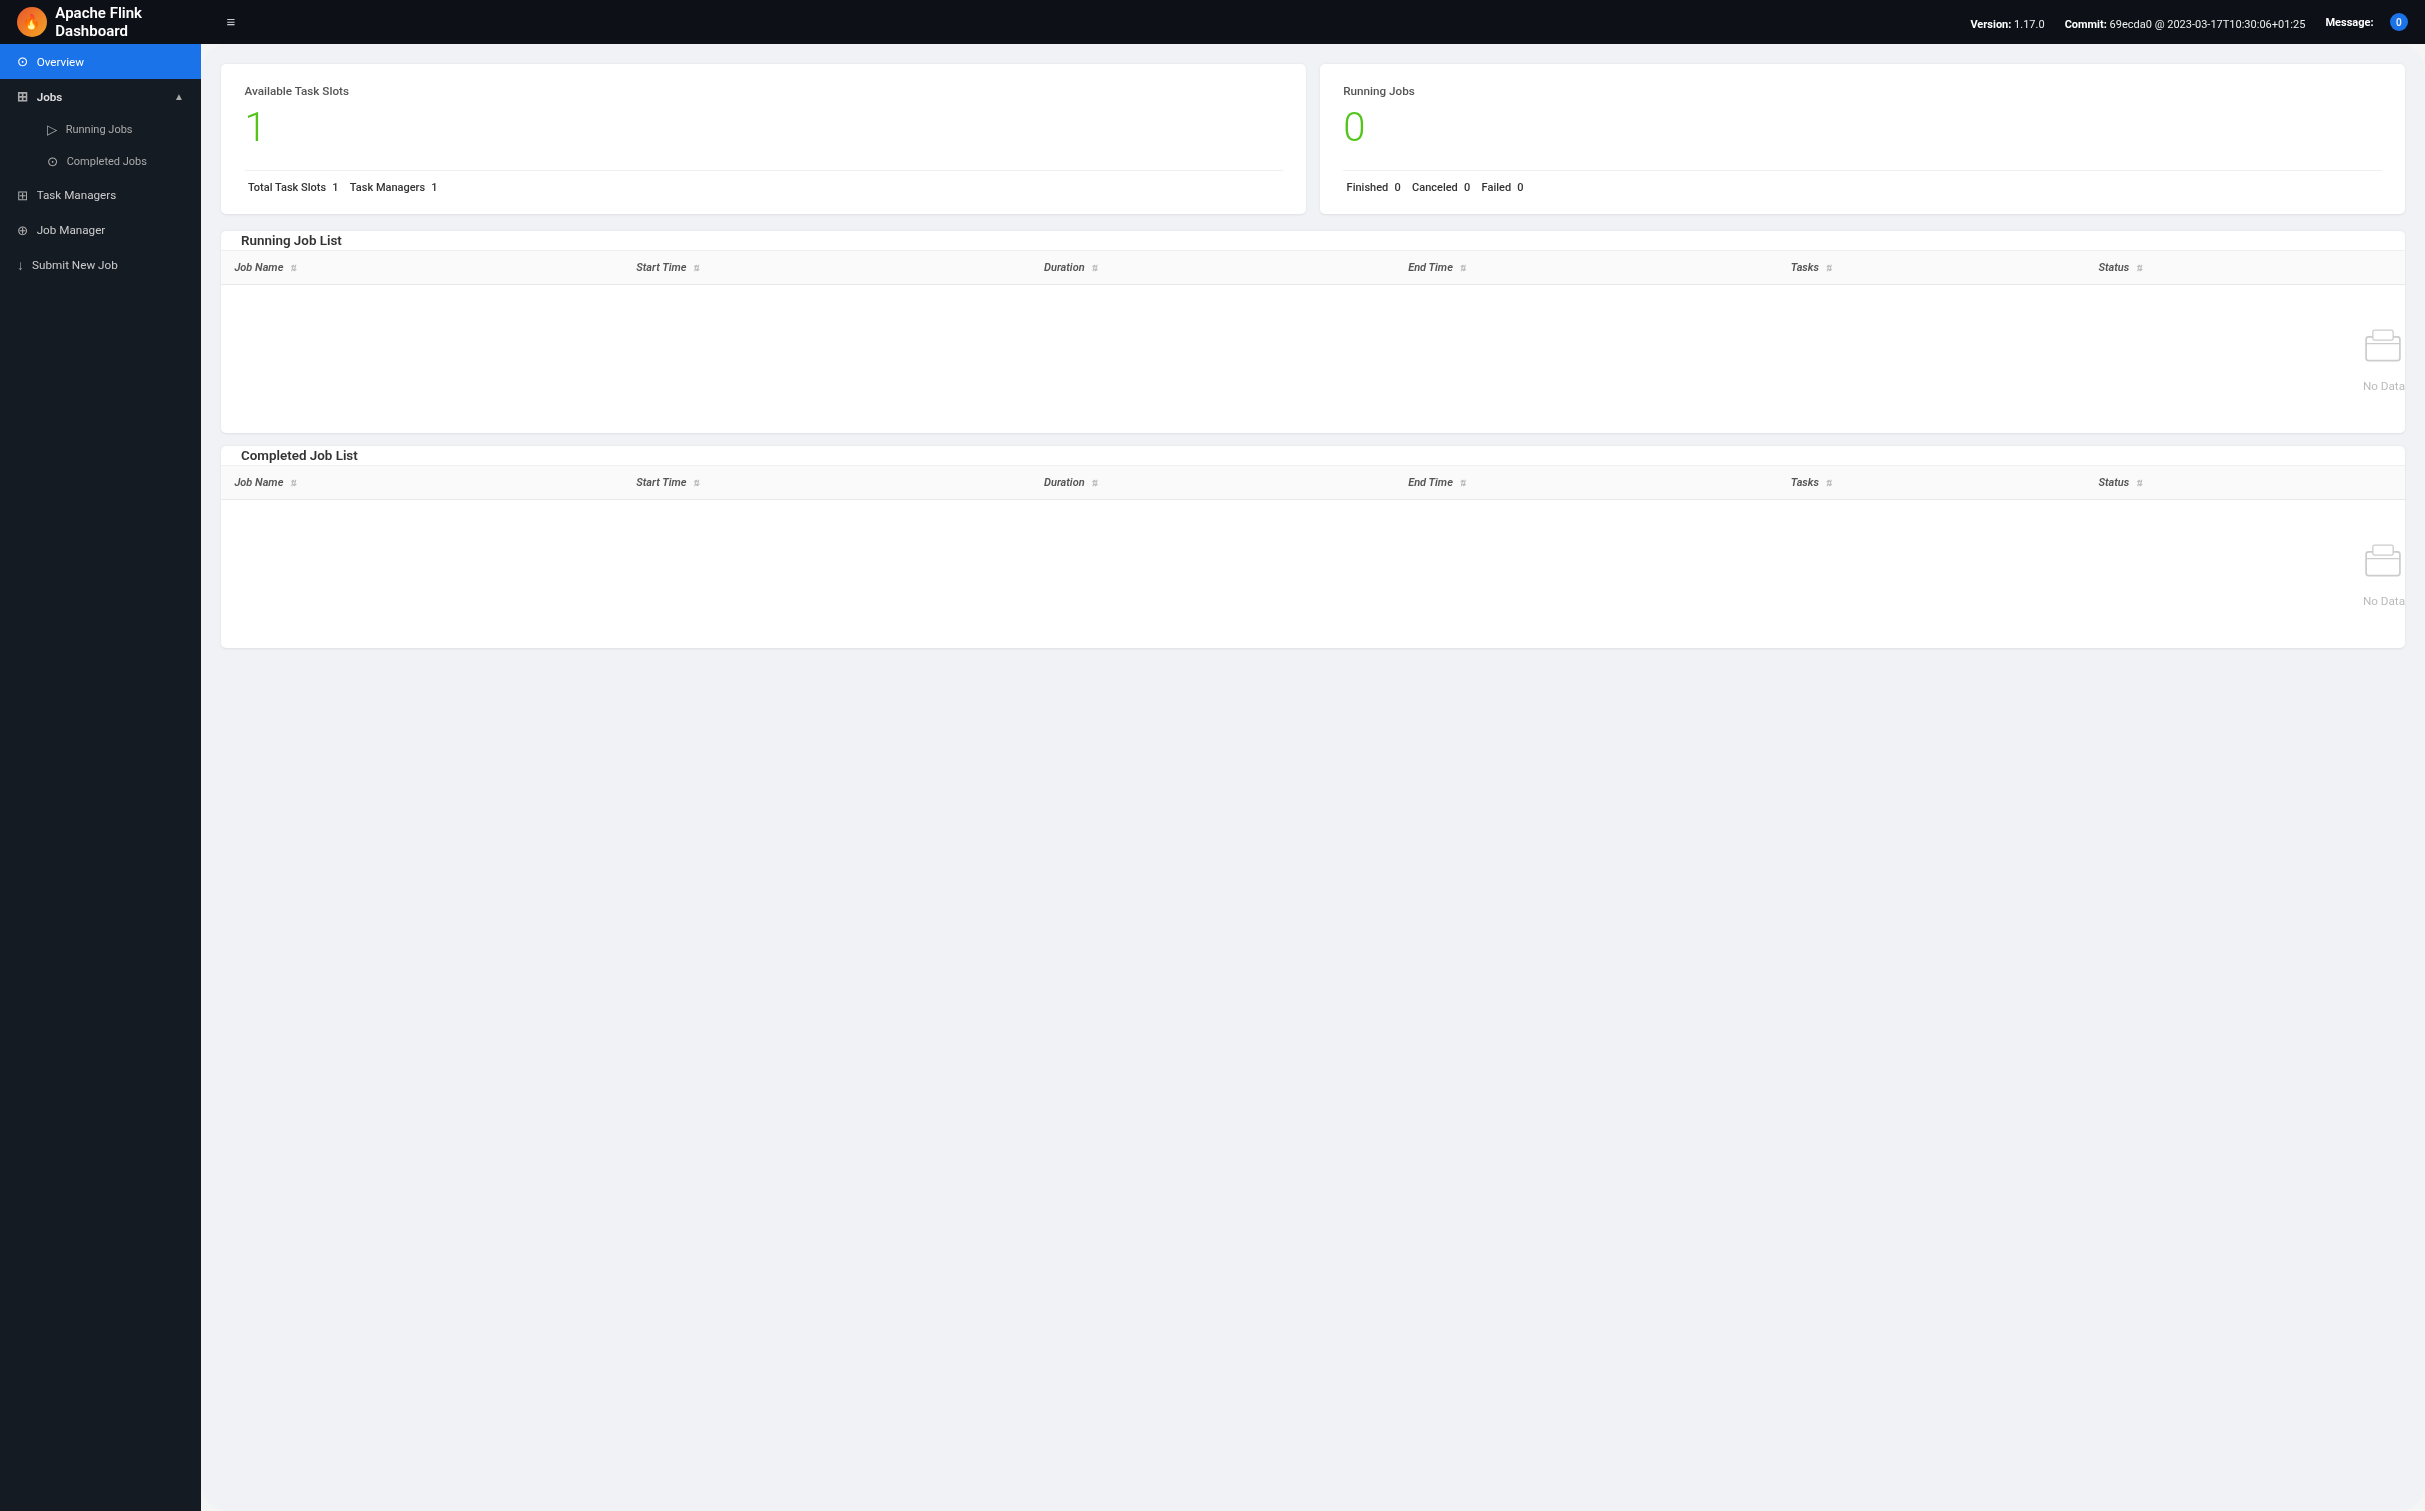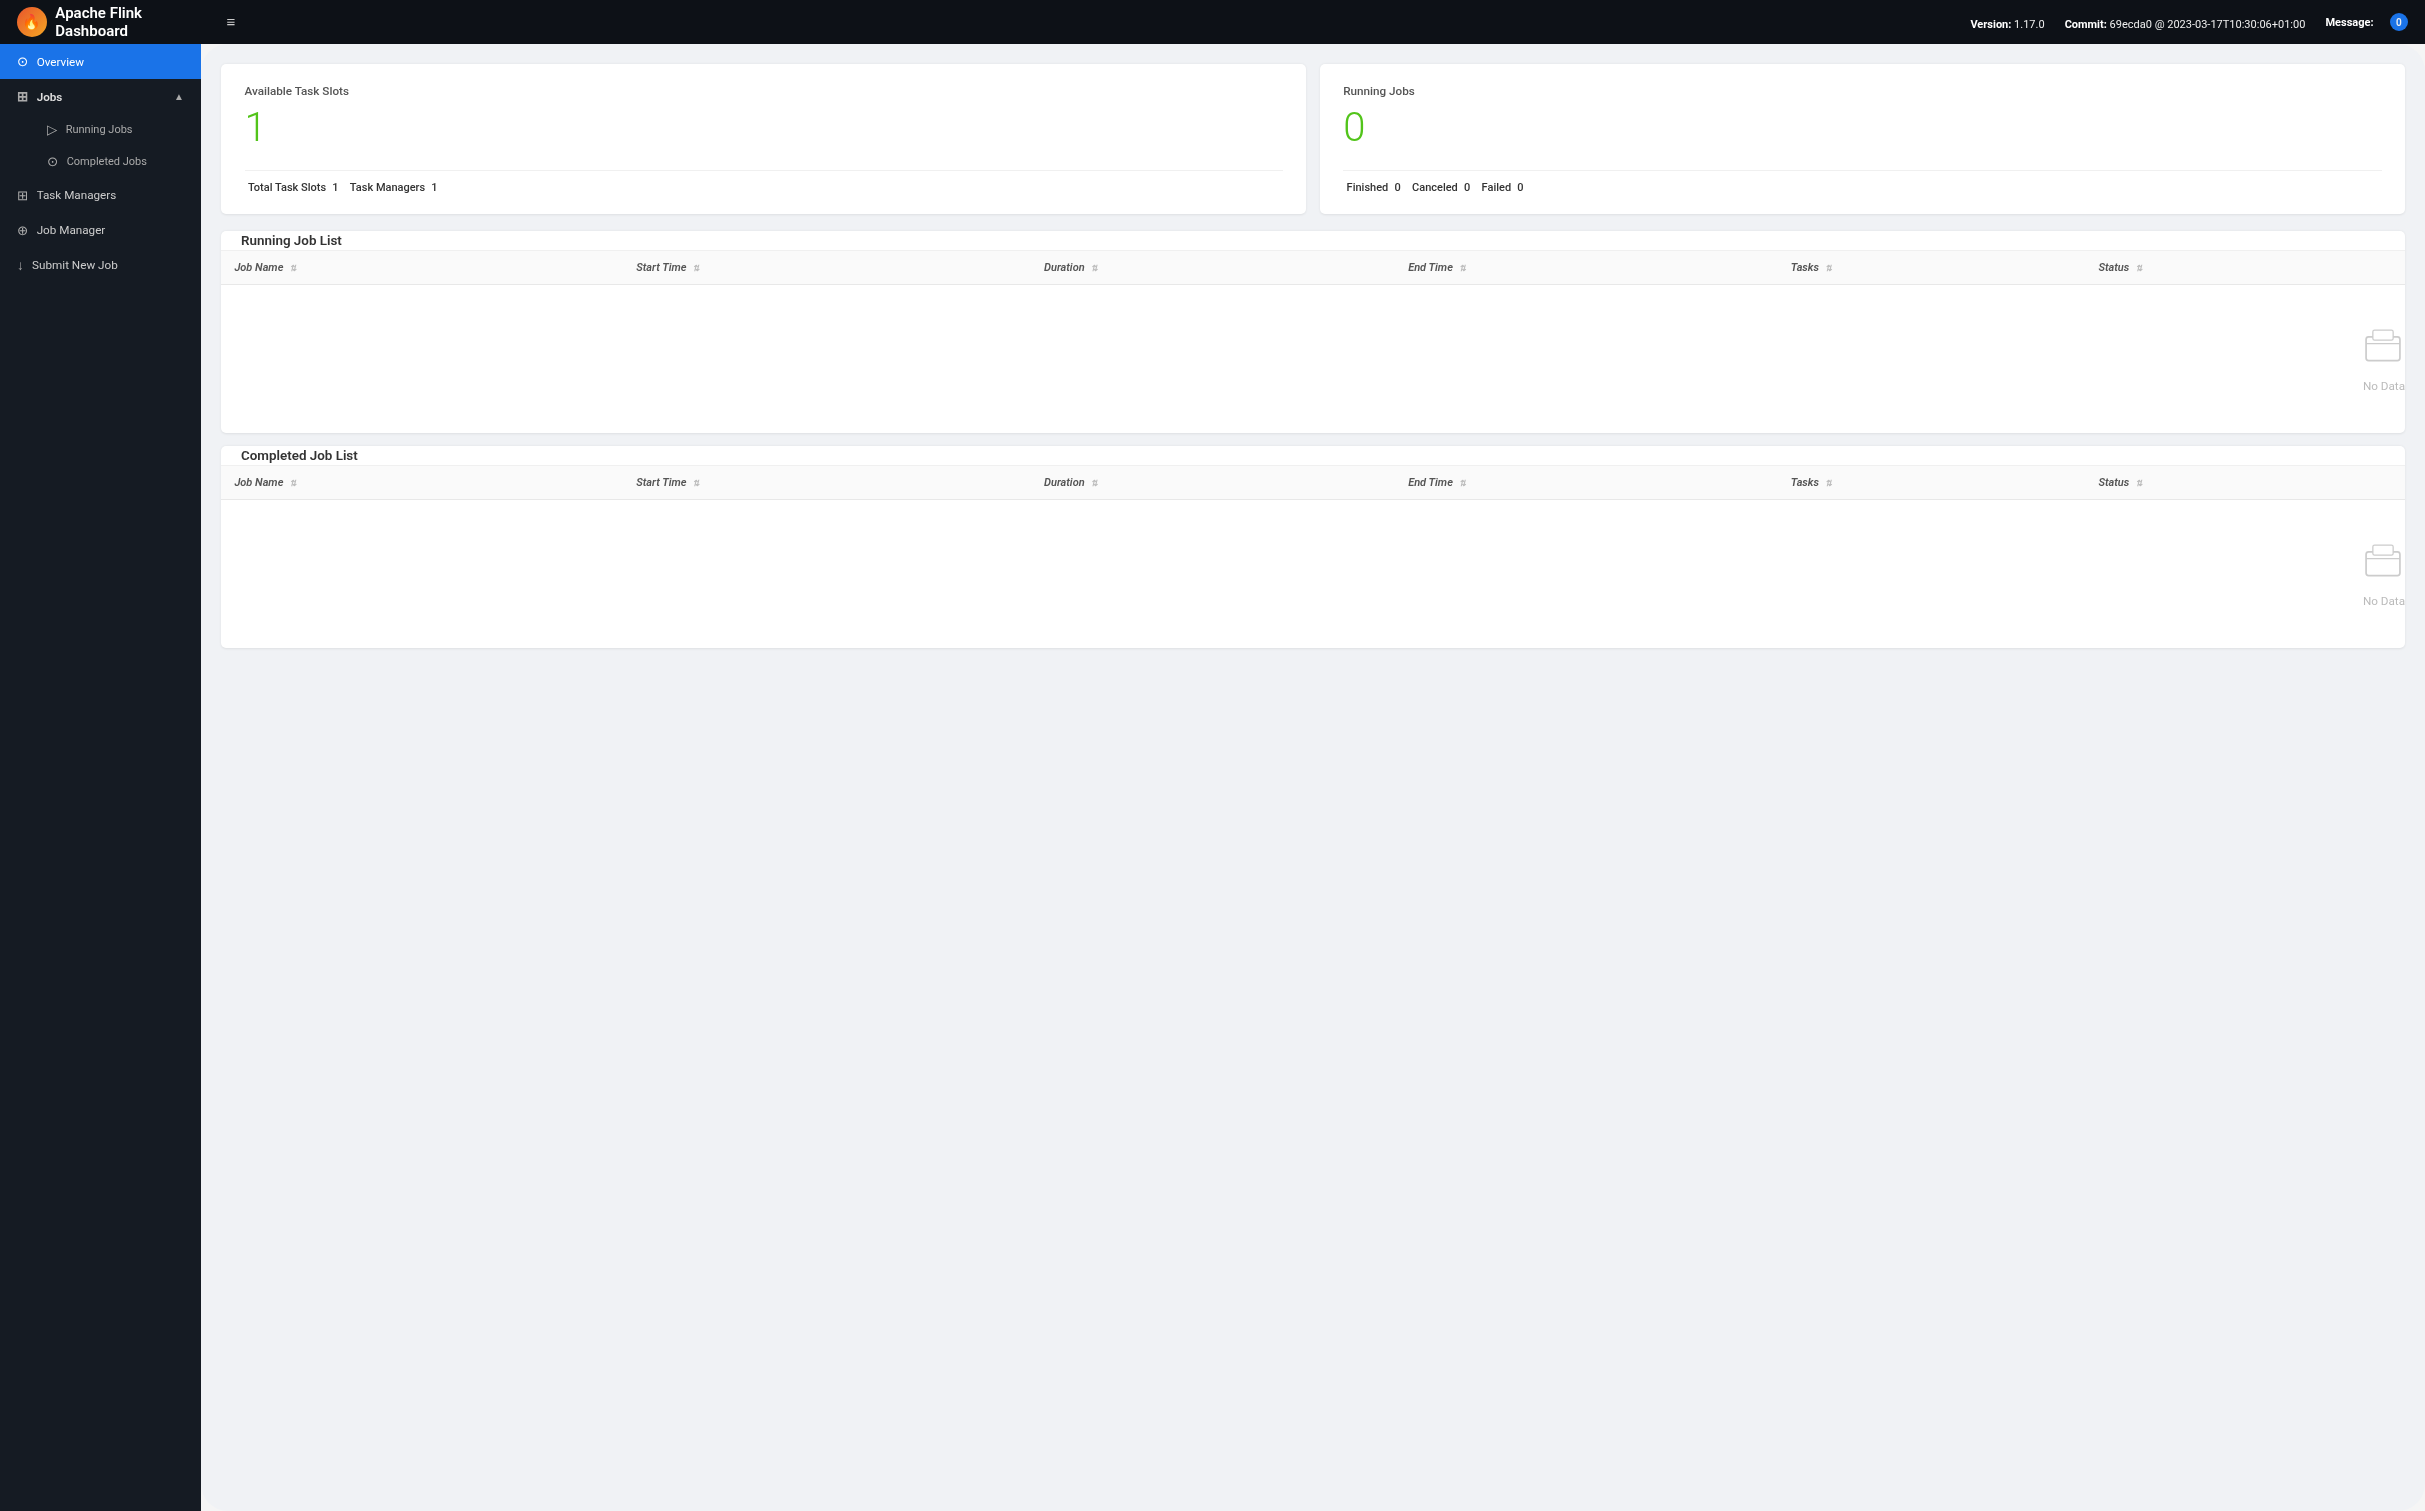--- a/index.html
+++ b/index.html
@@ -228,21 +228,21 @@
     <span class="topbar-brand-title">Apache Flink Dashboard</span>
   </div>
   <div class="topbar-menu-icon">≡</div>
   <div class="topbar-right">
     <span>
       <strong>Version:</strong>
       <span>1.17.0</span>
     </span>
     <span>
       <strong>Commit:</strong>
-      <span>69ecda0 @ 2023-03-17T10:30:06+01:00</span>
+      <span>69ecda0 @ 2023-03-17T10:30:06+01:25</span>
     </span>
     <span style="display:flex;align-items:center;gap:16px;">
       <strong>Message:</strong>
       <span class="message-badge">0</span>
     </span>
   </div>
 </div>
 
 <div class="layout">
 

